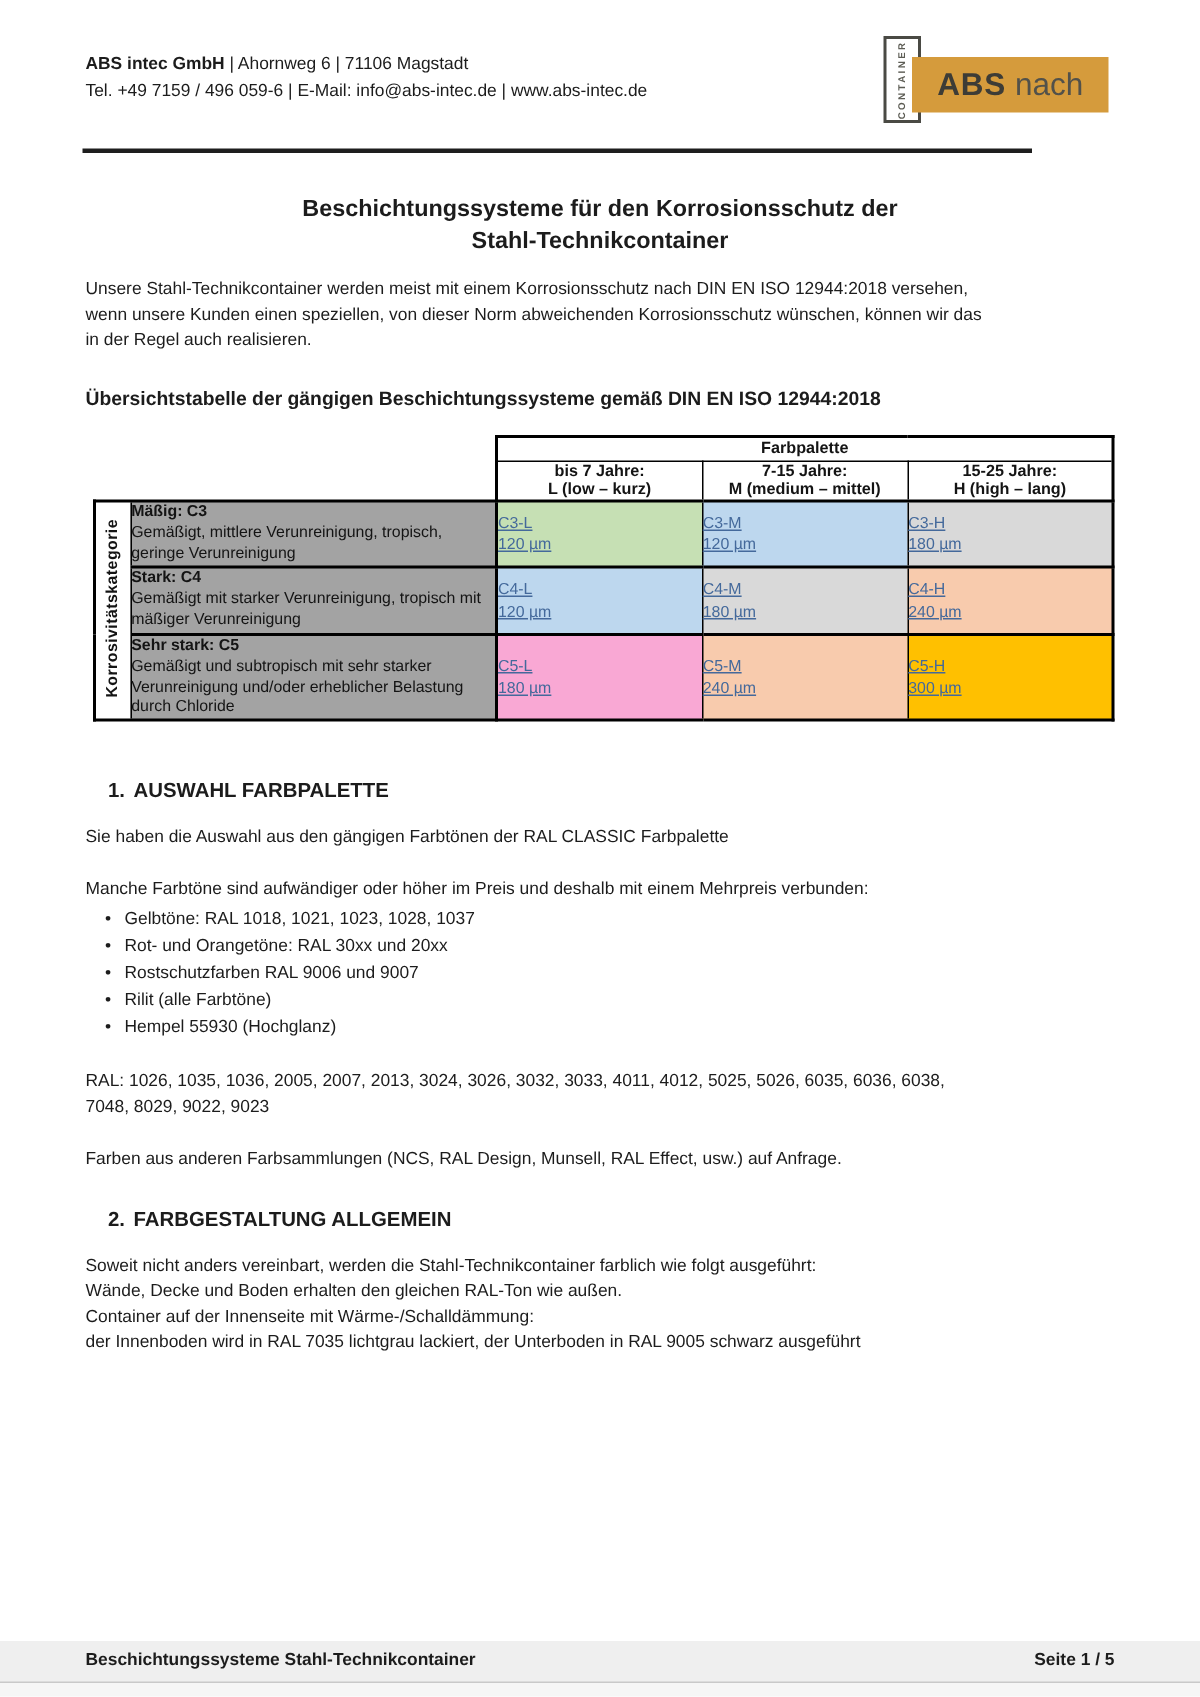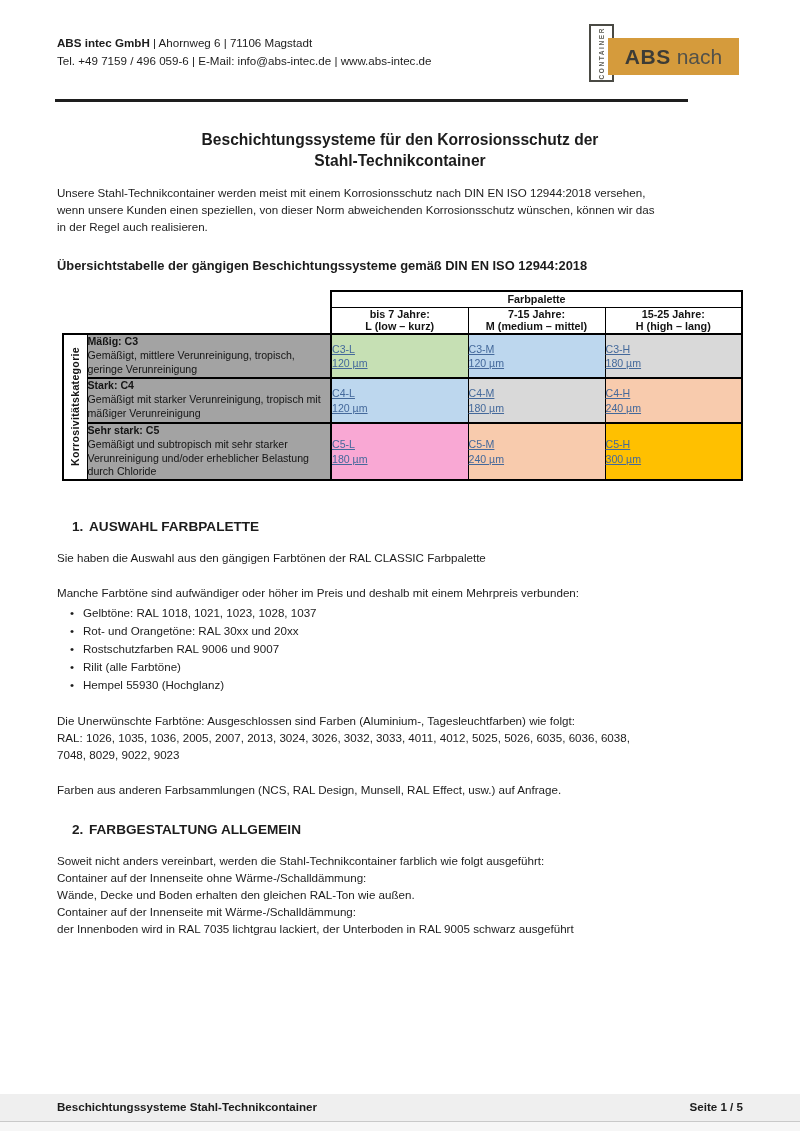--- a/index.html
+++ b/index.html
@@ -219,33 +219,31 @@
   <div class="para body-txt">Sie haben die Auswahl aus den gängigen Farbtönen der RAL CLASSIC Farbpalette</div>
   <div class="para para-gap body-txt">Manche Farbtöne sind aufwändiger oder höher im Preis und deshalb mit einem Mehrpreis verbunden:</div>
   <div class="bullets body-txt">
     <div class="bullet">Gelbtöne: RAL 1018, 1021, 1023, 1028, 1037</div>
     <div class="bullet">Rot- und Orangetöne: RAL 30xx und 20xx</div>
     <div class="bullet">Rostschutzfarben RAL 9006 und 9007</div>
     <div class="bullet">Rilit (alle Farbtöne)</div>
     <div class="bullet">Hempel 55930 (Hochglanz)</div>
   </div>
   <div class="para para-gap body-txt">
-    <div>Die Unerwünschte Farbtöne: Ausgeschlossen sind Farben (Aluminium-, Tagesleuchtfarben) wie folgt:</div>
     <div>RAL: 1026, 1035, 1036, 2005, 2007, 2013, 3024, 3026, 3032, 3033, 4011, 4012, 5025, 5026, 6035, 6036, 6038,</div>
     <div>7048, 8029, 9022, 9023</div>
   </div>
   <div class="para para-gap body-txt">Farben aus anderen Farbsammlungen (NCS, RAL Design, Munsell, RAL Effect, usw.) auf Anfrage.</div>
 
   <div class="sec-h" style="margin-top:24px;">
     <span class="num">2.</span>
     <span>FARBGESTALTUNG ALLGEMEIN</span>
   </div>
   <div class="para body-txt">
     <div>Soweit nicht anders vereinbart, werden die Stahl-Technikcontainer farblich wie folgt ausgeführt:</div>
-    <div>Container auf der Innenseite ohne Wärme-/Schalldämmung:</div>
     <div>Wände, Decke und Boden erhalten den gleichen RAL-Ton wie außen.</div>
     <div>Container auf der Innenseite mit Wärme-/Schalldämmung:</div>
     <div>der Innenboden wird in RAL 7035 lichtgrau lackiert, der Unterboden in RAL 9005 schwarz ausgeführt</div>
   </div>
 
 </div>
 
 <div class="footer">
   <div class="footer-text">
     <span>Beschichtungssysteme Stahl-Technikcontainer</span>

